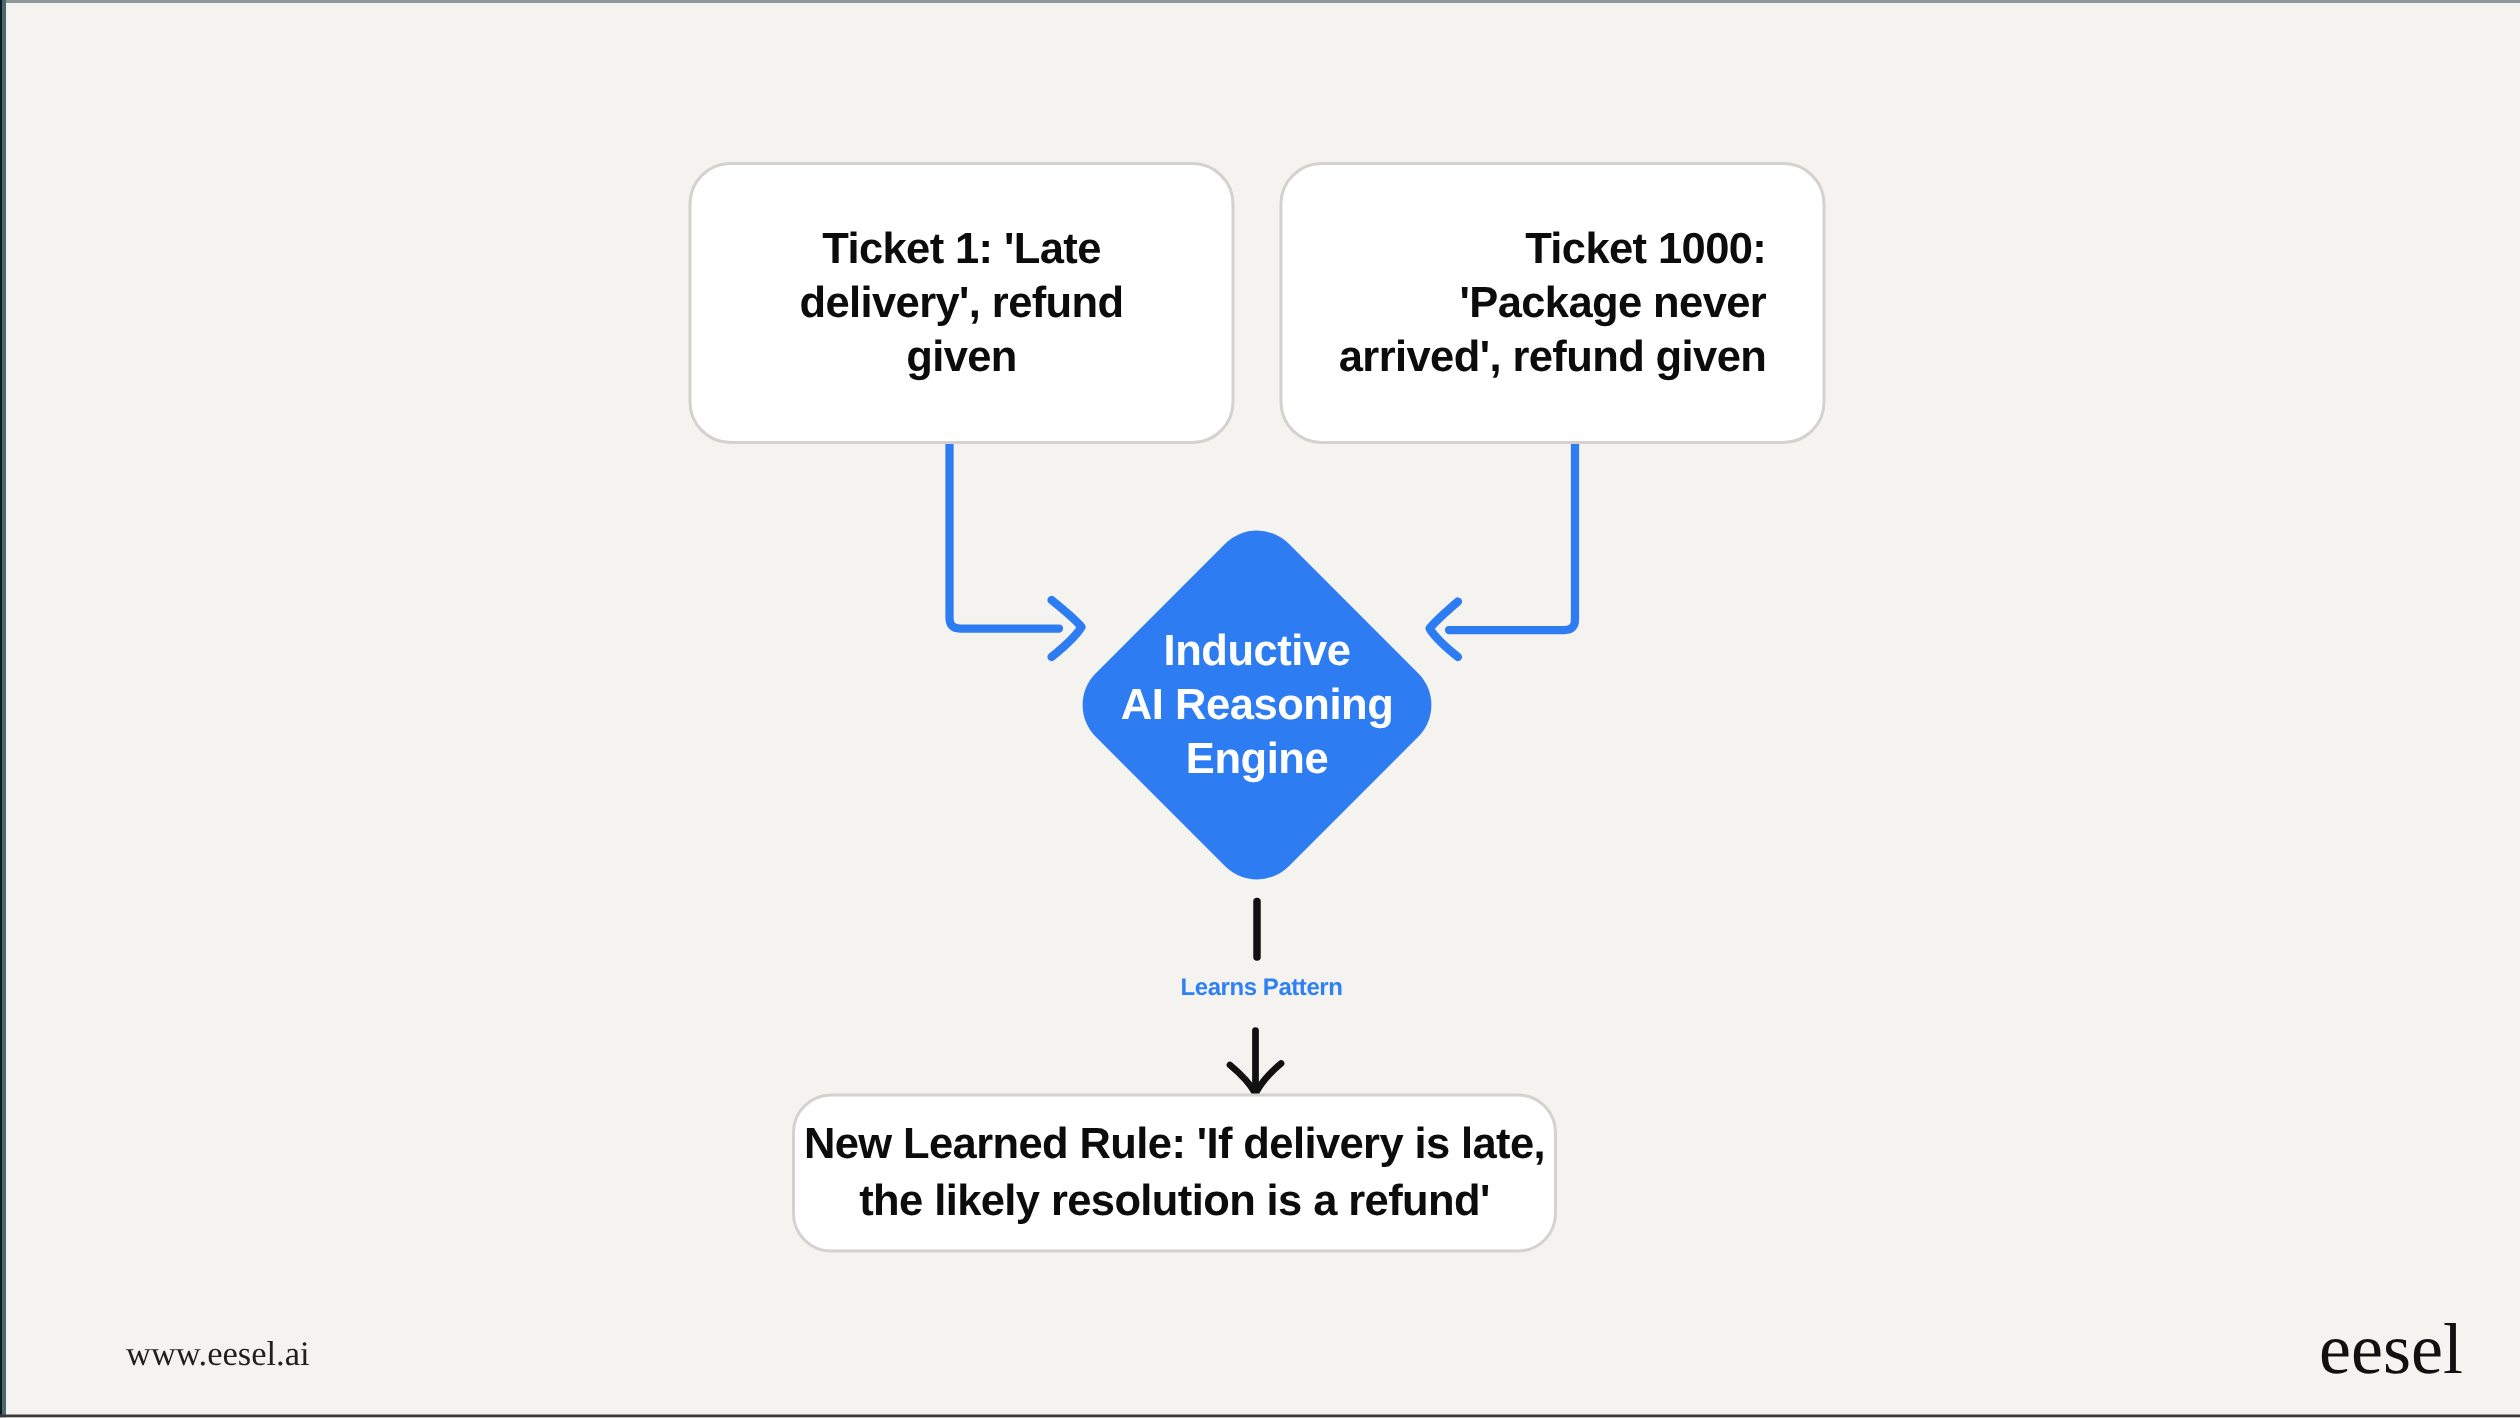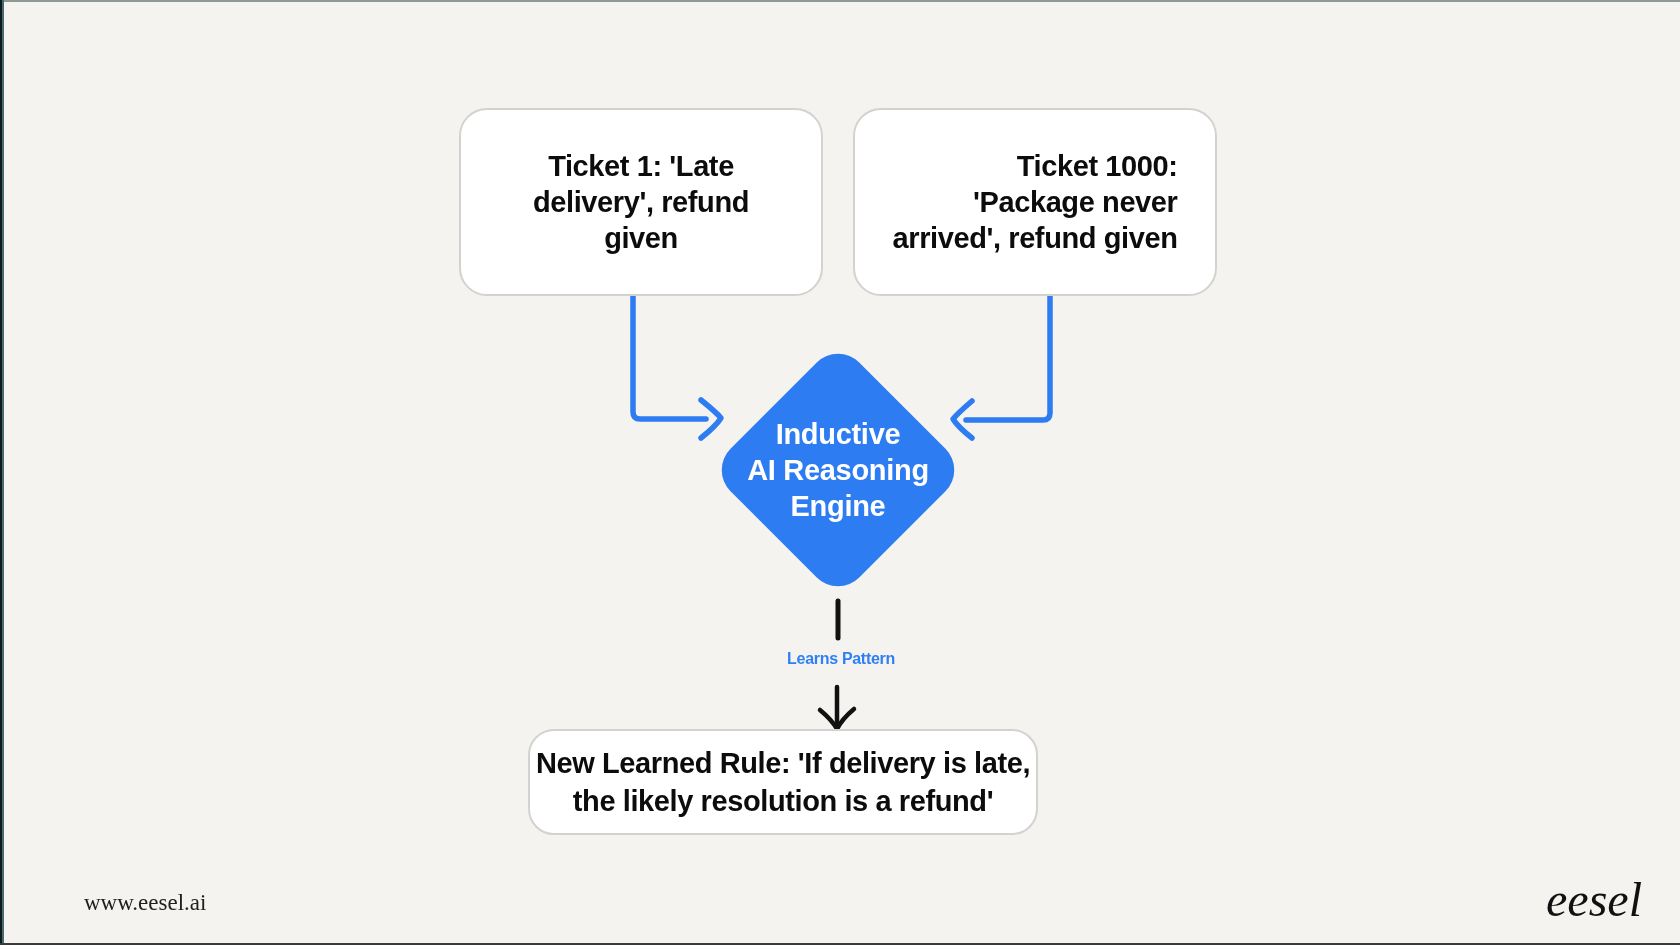--- a/index.html
+++ b/index.html
@@ -92,21 +92,20 @@
     font-family:"Liberation Serif", serif;
     font-size:23px;color:#1f1f1f;
     z-index:2;
     margin-left:28px;
   }
   .logo{
     position:absolute;right:38px;top:876px;
     font-family:"Liberation Serif", serif;
     font-size:48px;line-height:1;color:#111111;
     z-index:2;
-    font-style:italic;
   }
 </style>
 </head>
 <body>
 
 <div class="canvas">
 
   <div class="edge-top"></div>
   <div class="edge-left"></div>
   <div class="edge-bottom"></div>

